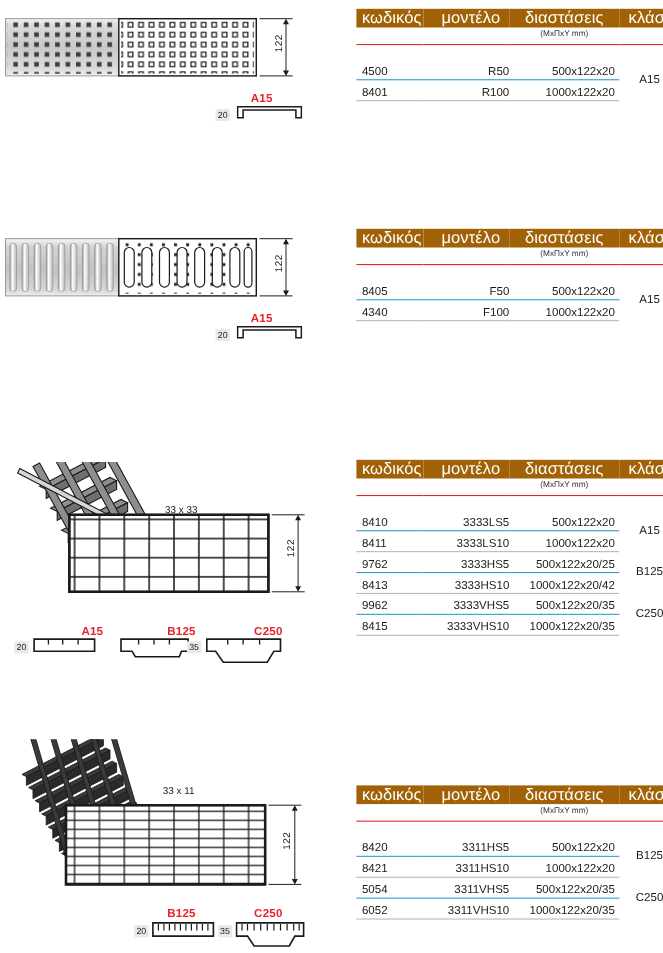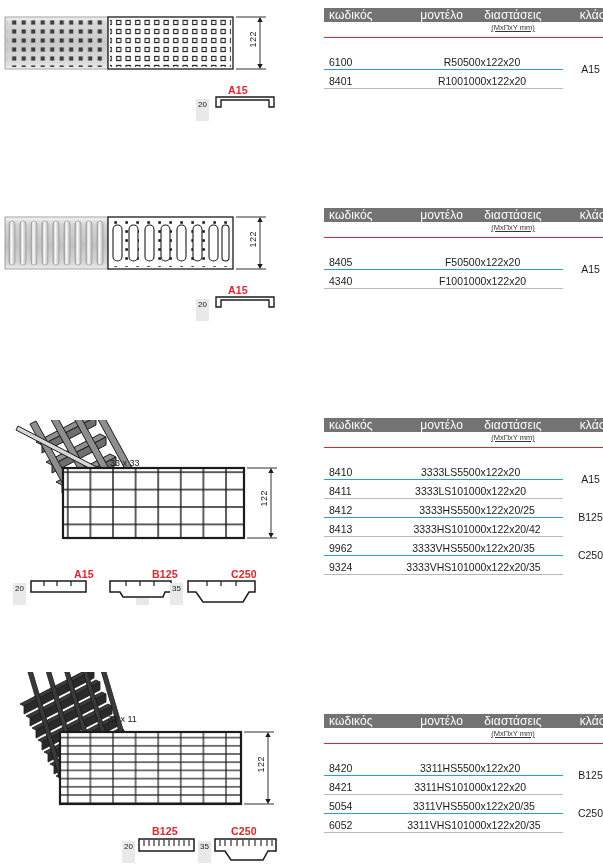--- a/index.html
+++ b/index.html
@@ -31,59 +31,58 @@
     border-collapse: collapse;
     table-layout: fixed;
   }
   .spec-table th, .spec-table td {
     padding: 0;
     margin: 0;
     font-size: 9.5px;
     color: #1b1b1b;
   }
   .thead-row th {
-    background: #737373;
+    background: #a16207;
     color: #ffffff;
     font-weight: normal;
-    font-size: 12px;
+    font-size: 15px;
     height: 14px;
     vertical-align: middle;
     letter-spacing: .1px;
   }
   .th-code   { text-align: left;   padding-left: 5px !important; width: 56px; }
-  .th-model  { text-align: right;   padding-left: 8px !important; width: 70px; }
+  .th-model  { text-align: center;   padding-left: 8px !important; width: 70px; }
   .th-dims   { text-align: center; width: 100px; }
   .th-class  { text-align: right;  padding-right: 5px !important; width: 50px; }
 
   .subhead-row td {
     height: 13px;
     vertical-align: top;
     font-size: 7.5px;
     color: #333;
     text-align: center;
     padding-top: 1px !important;
-    text-decoration: underline;
   }
   .redline-row td {
     height: 1px;
     line-height: 0;
     border-bottom: 1.2px solid #e8242a;
     padding: 0 !important;
   }
   .gap-row td { height: 13px; }
 
   .data-row td {
     height: 17px;
     vertical-align: bottom;
     padding-bottom: 1px !important;
     font-size: 10.5px;
   }
   .c-code  { text-align: left;  padding-left: 5px !important; }
   .c-model { text-align: right;  padding-left: 8px !important; }
-  .c-dims  { padding-right: 4px !important; }
+  .c-dims  { text-align: right; padding-right: 4px !important; }
   .c-class { text-align: center; font-size: 10.5px; vertical-align: middle !important; }
 
   .ul-blue  { border-bottom: 1.1px solid #2a9fd6; }
   .ul-grey  { border-bottom: 1.1px solid #b9b9b9; }
 
   
   .dim-label {
     position: absolute;
     font-size: 9px;
     color: #1b1b1b;
@@ -95,27 +94,28 @@
     position: absolute;
     color: #e8242a;
     font-size: 10.5px;
     font-weight: bold;
     letter-spacing: .2px;
   }
   .mesh-label {
     position: absolute;
     font-size: 9px;
     color: #1b1b1b;
+    margin-left: 40px;
   }
   .prof-num {
     position: absolute;
     font-size: 8px;
     color: #1b1b1b;
     background: #e9e9e9;
-    padding: 1px 2px 12px 2px;
+    padding: 1px 2px 1px 2px;
     line-height: 9px;
     text-align: center;
   }
   svg { display: block; }
 </style>
 </head>
 <body>
 
 <div class="block" style="top:0;">
 
@@ -180,21 +180,21 @@
       <td></td>
     </tr>
     <tr class="redline-row">
           <td colspan="4"></td>
         </tr>
     <tr class="gap-row">
           <td colspan="4"></td>
         </tr>
 
     <tr class="data-row">
-      <td class="c-code  ul-blue">6100</td>
+      <td class="c-code  ul-blue">4500</td>
       <td class="c-model ul-blue">R50</td>
       <td class="c-dims  ul-blue">500x122x20</td>
       <td class="c-class" rowspan="2">A15</td>
     </tr>
     <tr class="data-row">
       <td class="c-code  ul-grey">8401</td>
       <td class="c-model ul-grey">R100</td>
       <td class="c-dims  ul-grey">1000x122x20</td>
     </tr>
   </tbody>
@@ -424,39 +424,39 @@
       <td class="c-dims  ul-blue">500x122x20</td>
       <td class="c-class" rowspan="2">A15</td>
     </tr>
     <tr class="data-row">
       <td class="c-code  ul-grey">8411</td>
       <td class="c-model ul-grey">3333LS10</td>
       <td class="c-dims  ul-grey">1000x122x20</td>
     </tr>
 
     <tr class="data-row">
-      <td class="c-code  ul-blue">8412</td>
+      <td class="c-code  ul-blue">9762</td>
       <td class="c-model ul-blue">3333HS5</td>
       <td class="c-dims  ul-blue">500x122x20/25</td>
       <td class="c-class" rowspan="2">B125</td>
     </tr>
     <tr class="data-row">
       <td class="c-code  ul-grey">8413</td>
       <td class="c-model ul-grey">3333HS10</td>
       <td class="c-dims  ul-grey">1000x122x20/42</td>
     </tr>
 
     <tr class="data-row">
       <td class="c-code  ul-blue">9962</td>
       <td class="c-model ul-blue">3333VHS5</td>
       <td class="c-dims  ul-blue">500x122x20/35</td>
       <td class="c-class" rowspan="2">C250</td>
     </tr>
     <tr class="data-row">
-      <td class="c-code  ul-grey">9324</td>
+      <td class="c-code  ul-grey">8415</td>
       <td class="c-model ul-grey">3333VHS10</td>
       <td class="c-dims  ul-grey">1000x122x20/35</td>
     </tr>
   </tbody>
     </table>
 </div>
 
 <div class="block" style="top:672px;">
 
   <div class="drawing">

